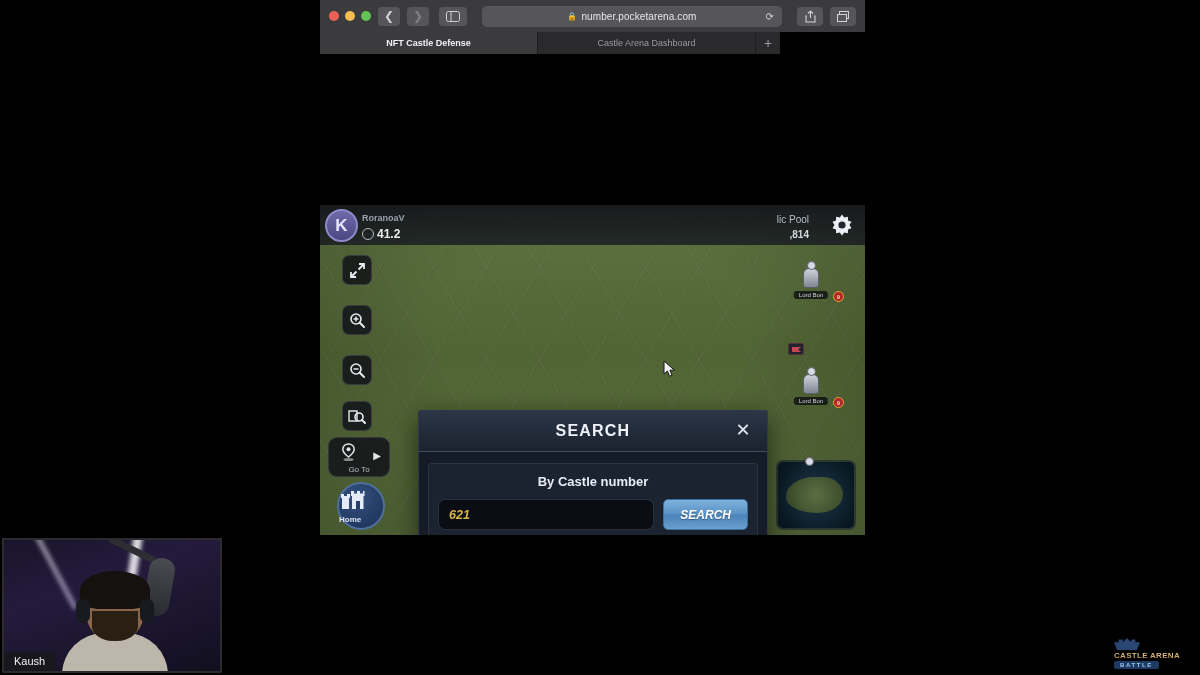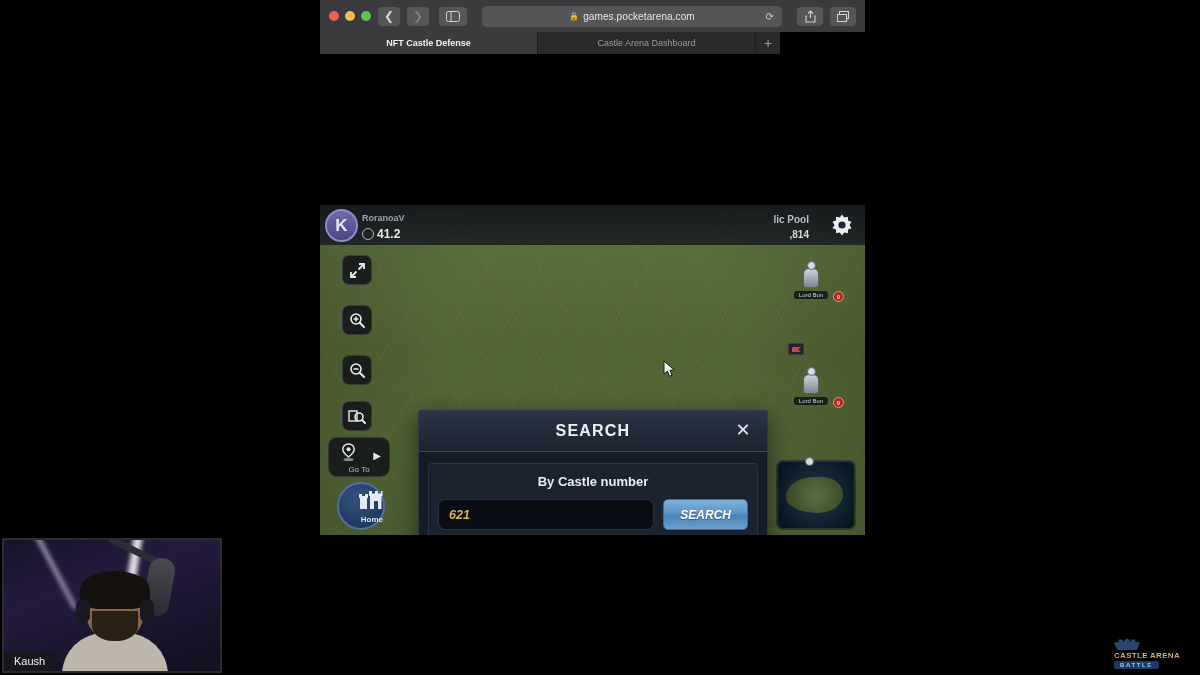--- a/index.html
+++ b/index.html
@@ -83,21 +83,21 @@
     background:linear-gradient(180deg,#6f6aa8,#4b4782); border:2px solid #8e89c8;
     display:flex; align-items:center; justify-content:center;
     color:#e8e6ff; font-size:17px; font-weight:bold;
   }
   #pname { position:absolute; left:42px; top:8px; font-size:9px; color:#9ba0ad; font-weight:bold;
            white-space:nowrap; overflow:hidden; width:48px; }
   #pcoin { position:absolute; left:42px; top:22px; display:flex; align-items:center; gap:3px; }
   .coin-ic { width:12px; height:12px; border-radius:50%; border:1.5px solid #b6b9c2; display:inline-block; }
   #pcoin .val { font-size:12px; color:#e9eaee; font-weight:bold; }
 
-  #pool-label { position:absolute; right:56px; top:9px; font-size:10px; color:#b9bdc8; font-weight:bold; }
+  #pool-label { position:absolute; right:56px; top:9px; font-size:10px; color:#b9bdc8; font-weight:normal; }
   #pool-val { position:absolute; right:56px; top:24px; font-size:10px; color:#d5d8e0; font-weight:bold; }
   #gear { position:absolute; right:10px; top:8px; width:26px; height:26px; color:#e9eaee; }
 
   
   .tool {
     position:absolute; left:22px; width:30px; height:30px; border-radius:7px;
     background:rgba(18,20,24,.86); border:1px solid rgba(90,96,110,.45);
     display:flex; align-items:center; justify-content:center; color:#e3e5ea;
   }
   #t-expand { top:50px; } #t-zin { top:100px; } #t-zout { top:150px; } #t-find { top:196px; }
@@ -108,21 +108,21 @@
   }
   #goto .pin { position:absolute; left:12px; top:5px; color:#e3e5ea; }
   #goto .arr { position:absolute; right:8px; top:12px; color:#e3e5ea; font-size:10px; }
   #goto .lbl { position:absolute; left:0; right:0; bottom:2px; text-align:center;
                font-size:8px; color:#b9bdc6; }
 
   #home {
     position:absolute; left:17px; top:277px; width:48px; height:48px; border-radius:50%;
     background:radial-gradient(circle at 40% 30%,#33517f,#1b3055);
     border:2px solid #4f6f9d; display:flex; flex-direction:column;
-    align-items:flex-end; justify-content:center;
+    align-items:flex-start; justify-content:center;
   }
   #home .lbl { font-size:8px; color:#dde4ef; margin-top:1px; font-weight:bold; }
 
   
   .unit { position:absolute; width:26px; height:30px; }
   .unit .body {
     width:16px; height:20px; margin:0 auto; border-radius:6px 6px 3px 3px;
     background:linear-gradient(180deg,#cfd3db,#7f8692); border:1px solid #5a606c;
   }
   .unit .head { width:9px; height:9px; border-radius:50%; margin:0 auto -2px;
@@ -254,21 +254,21 @@
       <div class="navbtn">❮</div>
       <div class="navbtn dim">❯</div>
       <div class="sidebar-toggle">
         <svg width="14" height="11" viewBox="0 0 14 11">
           <rect x="0.5" y="0.5" width="13" height="10" rx="2" fill="none" stroke="#cfcfd1"></rect>
           <line x1="5" y1="0.5" x2="5" y2="10.5" stroke="#cfcfd1"></line>
         </svg>
       </div>
       <div id="urlbar">
         <span class="lock">🔒</span>
-        <span class="url">games.pocketarena.com</span>
+        <span class="url">number.pocketarena.com</span>
         <span class="reload">⟳</span>
       </div>
       <div class="rtbtn">
         <svg width="11" height="13" viewBox="0 0 11 13">
           <path d="M5.5 1 L5.5 8 M5.5 1 L3 3.5 M5.5 1 L8 3.5" stroke="#d2d2d4" fill="none" stroke-width="1.1"></path>
           <path d="M2 6 L1 6 L1 12 L10 12 L10 6 L9 6" stroke="#d2d2d4" fill="none" stroke-width="1.1"></path>
         </svg>
       </div>
       <div class="rtbtn">
         <svg width="12" height="11" viewBox="0 0 12 11">

